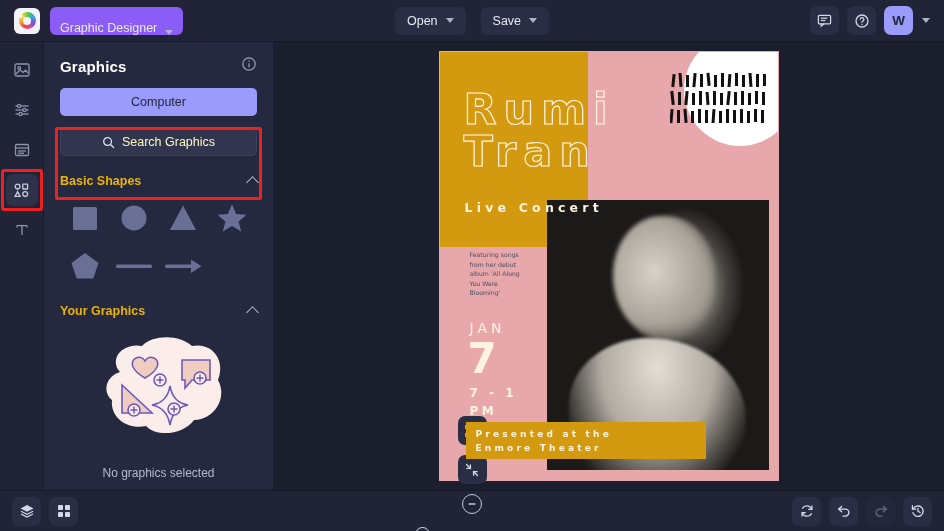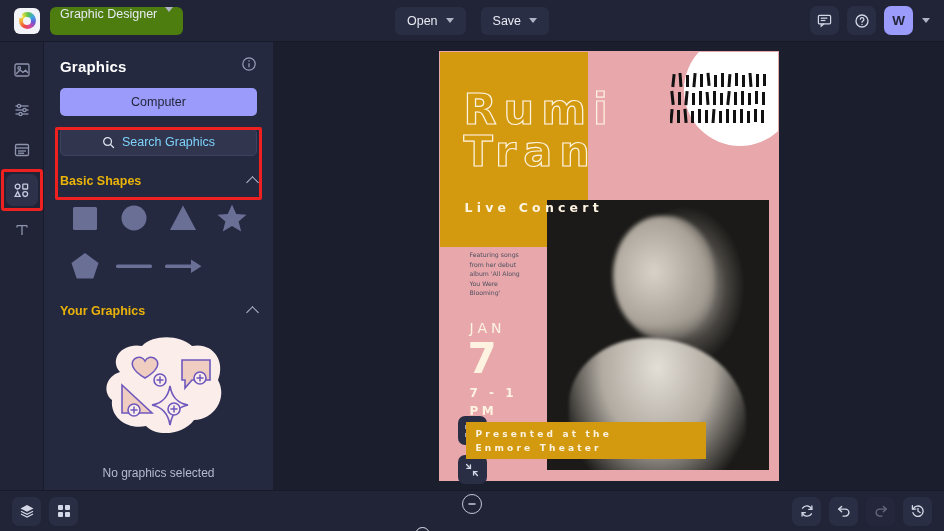--- a/index.html
+++ b/index.html
@@ -37,24 +37,24 @@
     content: ""; position: absolute; left: 4px; top: 4.5px;
     width: 8px; height: 8px; border-radius: 50%;
     background: #f2f3f8;
   }
   .logo-inner::before {
     content: ""; position: absolute; left: 0px; top: -1px;
     width: 3px; height: 7px; background: #f2f3f8;
     transform: rotate(-12deg);
   }
   .doc-chip {
-    display: flex; align-items: flex-start; gap: 8px;
+    display: flex; align-items: flex-end; gap: 8px;
     height: 28px; padding: 0 10px;
     border-radius: 6px;
-    background: #4d7c0f;
+    background: #8b5cf6;
     color: #e8eaf2;
     font-size: 12.5px;
   }
   .chev {
     width: 0; height: 0;
     border-left: 4px solid transparent;
     border-right: 4px solid transparent;
     border-top: 5px solid #aeb3c6;
   }
   .topbar-center {
@@ -141,21 +141,21 @@
     width: 100%; height: 28px;
     background: #9b9bfb; color: #23263a;
     border-radius: 5px;
     display: flex; align-items: center; justify-content: center;
     font-size: 12.5px;
     cursor: pointer;
     margin-bottom: 12px;
   }
   .btn-secondary {
     width: 100%; height: 28px;
-    background: #31354e; color: #7dd3fc;
+    background: #31354e; color: #fef9c3;
     border: 1px solid #3d4260;
     border-radius: 5px;
     display: flex; align-items: center; justify-content: center; gap: 7px;
     font-size: 12.5px;
     cursor: pointer;
   }
   .red-box {
     position: absolute;
     left: 11px; top: 85px; width: 207px; height: 73px;
     border: 3px solid #ef2020;

